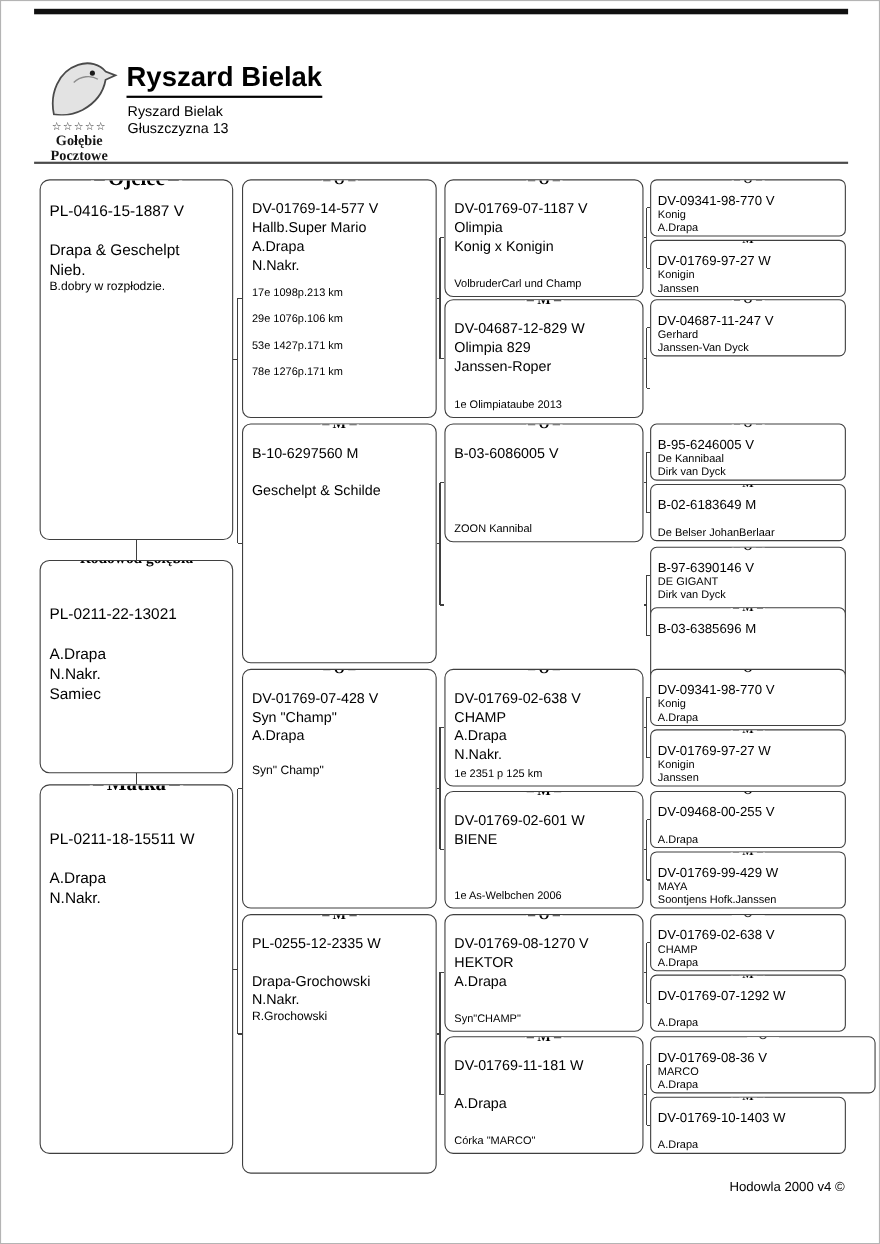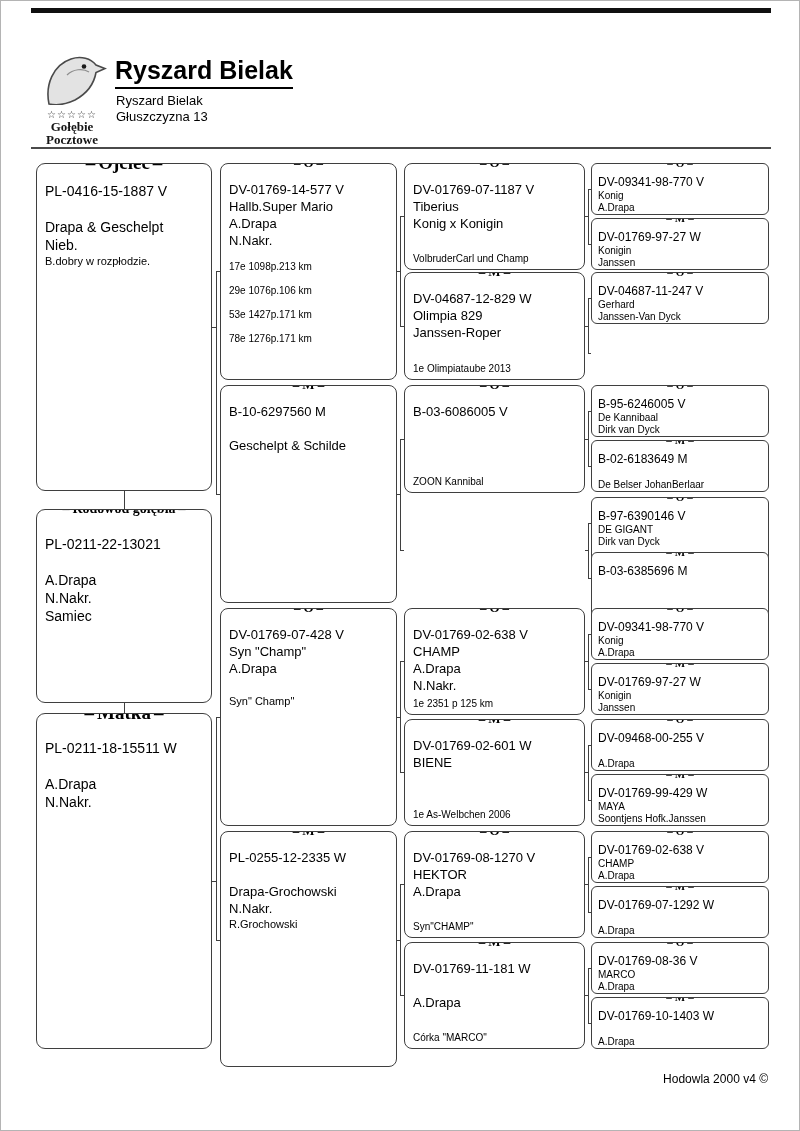--- a/index.html
+++ b/index.html
@@ -9,21 +9,21 @@
   .topbar{position:absolute;left:30px;top:7px;width:740px;height:5px;background:#101010}
   .headline{position:absolute;left:30px;top:146px;width:740px;height:2px;background:#4a4a4a}
   .logo{position:absolute;left:31px;top:50px;width:80px;text-align:center}
   .logo .stars{font-size:10px;letter-spacing:1px;color:#333;line-height:11px}
   .logo .lg{font-family:"Liberation Serif",serif;font-weight:bold;font-size:13px;line-height:13px;color:#151515}
   .title{position:absolute;left:114px;top:55px;font-size:25px;font-weight:bold;border-bottom:2px solid #000;padding-bottom:2px;white-space:nowrap}
   .sub{position:absolute;left:115px;font-size:13px;line-height:16px;white-space:nowrap}
   .footer{position:absolute;right:31px;top:1071px;font-size:12px}
   .box{position:absolute;border:1px solid #3f3f3f;border-radius:8px;background:#fff;padding:17px 6px 4px 8px;font-size:13px;line-height:17px;overflow:hidden}
   .c1box{padding-top:18px;font-size:14px;line-height:18px;border-radius:9px}
-  .c1box.deep{padding-top:25px}
+  .c1box.deep{padding-top:39px}
   .c4box{padding:12px 4px 2px 6px;border-radius:6px}
   .legend,.om{position:absolute;top:-12px;left:50%;transform:translateX(-50%);background:#fff;padding:0 3px;font-family:"Liberation Serif",serif;font-weight:bold;font-size:19px;line-height:21px;white-space:nowrap}
   .legend.small{font-size:14px;line-height:16px;top:-9px}
   .om{font-size:13px;line-height:16px;top:-9px;padding:0 2px}
   .om4{font-size:11px;line-height:13px;top:-7px}
   .legend::before,.om::before{content:"\2013";padding-right:3px}
   .legend::after,.om::after{content:"\2013";padding-left:3px}
   .ln{min-height:17px}
   .c1box .ln{min-height:18px}
   .sm{font-size:11px;line-height:15px;min-height:15px}
@@ -134,21 +134,21 @@
     <div class="ln">PL-0255-12-2335 W</div>
     <div class="ln"></div>
     <div class="ln">Drapa-Grochowski</div>
     <div class="ln">N.Nakr.</div>
     <div class="sm">R.Grochowski</div>
   </div>
 
   <div class="box" style="left:403px;top:162px;width:181px;height:107px">
     <span class="om">O</span>
     <div class="ln">DV-01769-07-1187 V</div>
-    <div class="ln">Tiberius</div>
+    <div class="ln">Olimpia</div>
     <div class="ln">Konig x Konigin</div>
     <div class="note">VolbruderCarl und Champ</div>
   </div>
 
   <div class="box" style="left:403px;top:271px;width:181px;height:108px">
     <span class="om">M</span>
     <div class="ln">DV-04687-12-829 W</div>
     <div class="ln">Olimpia 829</div>
     <div class="ln">Janssen-Roper</div>
     <div class="note">1e Olimpiataube 2013</div>
@@ -264,21 +264,21 @@
     <div class="ring4">DV-01769-02-638 V</div>
     <div class="l4">CHAMP</div>
     <div class="l4">A.Drapa</div>
   </div>
   <div class="box c4box" style="left:590px;top:885px;width:178px;height:52px">
     <span class="om om4">M</span>
     <div class="ring4">DV-01769-07-1292 W</div>
     <div class="l4"></div>
     <div class="l4">A.Drapa</div>
   </div>
-  <div class="box c4box" style="left:590px;top:941px;width:178px;height:52px">
+  <div class="box c4box" style="left:590px;top:941px;width:205px;height:52px">
     <span class="om om4">O</span>
     <div class="ring4">DV-01769-08-36 V</div>
     <div class="l4">MARCO</div>
     <div class="l4">A.Drapa</div>
   </div>
   <div class="box c4box" style="left:590px;top:996px;width:178px;height:52px">
     <span class="om om4">M</span>
     <div class="ring4">DV-01769-10-1403 W</div>
     <div class="l4"></div>
     <div class="l4">A.Drapa</div>

